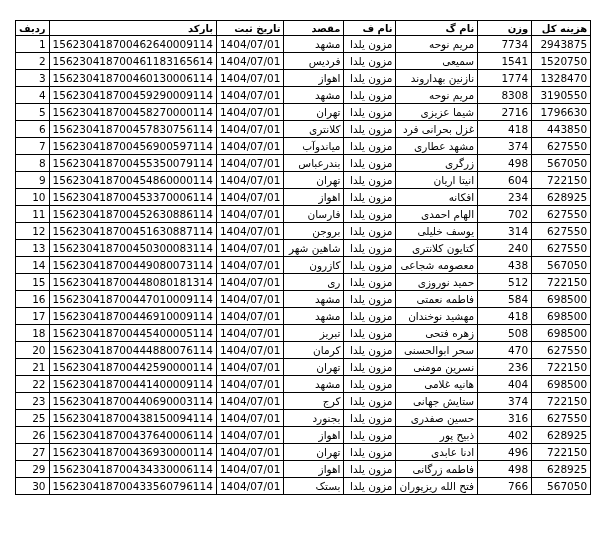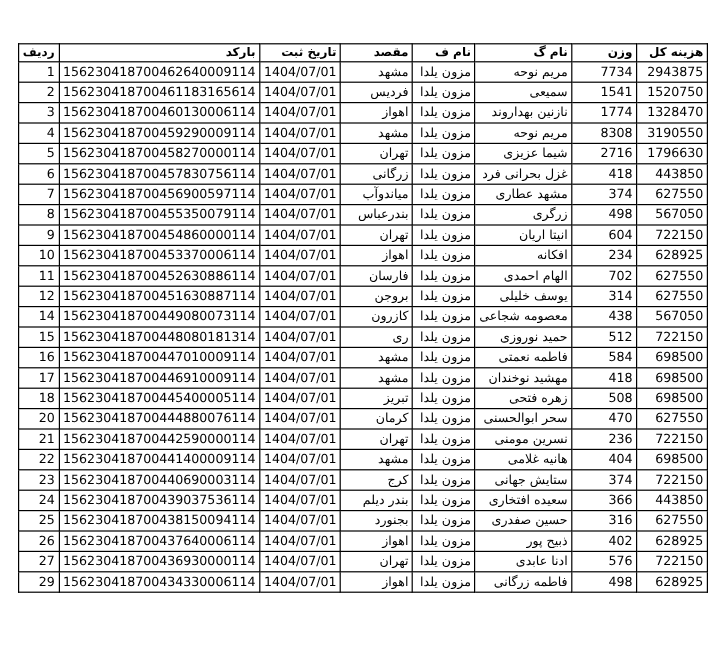--- a/index.html
+++ b/index.html
@@ -6,21 +6,21 @@
   body{
     width:600px;height:556px;
     background:#ffffff;
     font-family:"DejaVu Sans", sans-serif;
     color:#000;
     overflow:hidden;
     position:relative;
   }
   .sheet{
     position:absolute;
-    left:15px;top:36px;
+    left:15px;top:20px;
   }
   table.report{
     border-collapse:collapse;
     table-layout:fixed;
     background:#fff;
   }
   table.report td, table.report th{
     border:1px solid #000;
     padding:0 3px;
     overflow:hidden;
@@ -122,21 +122,21 @@
     <td class="fa">تهران</td>
     <td class="fa">مزون یلدا</td>
     <td class="fa">شیما عزیزی</td>
     <td class="num">2716</td>
     <td class="num">1796630</td>
   </tr>
         <tr>
     <td class="num">6</td>
     <td class="ltr">156230418700457830756114</td>
     <td class="ltr">1404/07/01</td>
-    <td class="fa">زرگانی</td>
+    <td class="fa">کلانتری</td>
     <td class="fa">مزون یلدا</td>
     <td class="fa">غزل بحرانی فرد</td>
     <td class="num">418</td>
     <td class="num">443850</td>
   </tr>
         <tr>
     <td class="num">7</td>
     <td class="ltr">156230418700456900597114</td>
     <td class="ltr">1404/07/01</td>
     <td class="fa">میاندوآب</td>
@@ -189,20 +189,30 @@
     <td class="num">12</td>
     <td class="ltr">156230418700451630887114</td>
     <td class="ltr">1404/07/01</td>
     <td class="fa">بروجن</td>
     <td class="fa">مزون یلدا</td>
     <td class="fa">یوسف خلیلی</td>
     <td class="num">314</td>
     <td class="num">627550</td>
   </tr>
         <tr>
+    <td class="num">13</td>
+    <td class="ltr">156230418700450300083114</td>
+    <td class="ltr">1404/07/01</td>
+    <td class="fa">شاهین شهر</td>
+    <td class="fa">مزون یلدا</td>
+    <td class="fa">کتایون کلانتری</td>
+    <td class="num">240</td>
+    <td class="num">627550</td>
+  </tr>
+        <tr>
     <td class="num">14</td>
     <td class="ltr">156230418700449080073114</td>
     <td class="ltr">1404/07/01</td>
     <td class="fa">کازرون</td>
     <td class="fa">مزون یلدا</td>
     <td class="fa">معصومه شجاعی</td>
     <td class="num">438</td>
     <td class="num">567050</td>
   </tr>
         <tr>
@@ -279,30 +289,20 @@
     <td class="num">23</td>
     <td class="ltr">156230418700440690003114</td>
     <td class="ltr">1404/07/01</td>
     <td class="fa">کرج</td>
     <td class="fa">مزون یلدا</td>
     <td class="fa">ستایش جهانی</td>
     <td class="num">374</td>
     <td class="num">722150</td>
   </tr>
         <tr>
-    <td class="num">24</td>
-    <td class="ltr">156230418700439037536114</td>
-    <td class="ltr">1404/07/01</td>
-    <td class="fa">بندر دیلم</td>
-    <td class="fa">مزون یلدا</td>
-    <td class="fa">سعیده افتخاری</td>
-    <td class="num">366</td>
-    <td class="num">443850</td>
-  </tr>
-        <tr>
     <td class="num">25</td>
     <td class="ltr">156230418700438150094114</td>
     <td class="ltr">1404/07/01</td>
     <td class="fa">بجنورد</td>
     <td class="fa">مزون یلدا</td>
     <td class="fa">حسین صفدری</td>
     <td class="num">316</td>
     <td class="num">627550</td>
   </tr>
         <tr>
@@ -315,28 +315,38 @@
     <td class="num">402</td>
     <td class="num">628925</td>
   </tr>
         <tr>
     <td class="num">27</td>
     <td class="ltr">156230418700436930000114</td>
     <td class="ltr">1404/07/01</td>
     <td class="fa">تهران</td>
     <td class="fa">مزون یلدا</td>
     <td class="fa">ادنا عابدی</td>
-    <td class="num">576</td>
+    <td class="num">496</td>
     <td class="num">722150</td>
   </tr>
         <tr>
     <td class="num">29</td>
     <td class="ltr">156230418700434330006114</td>
     <td class="ltr">1404/07/01</td>
     <td class="fa">اهواز</td>
     <td class="fa">مزون یلدا</td>
     <td class="fa">فاطمه زرگانی</td>
     <td class="num">498</td>
     <td class="num">628925</td>
+  </tr>
+        <tr>
+    <td class="num">30</td>
+    <td class="ltr">156230418700433560796114</td>
+    <td class="ltr">1404/07/01</td>
+    <td class="fa">بستک</td>
+    <td class="fa">مزون یلدا</td>
+    <td class="fa">فتح الله ریزپوران</td>
+    <td class="num">766</td>
+    <td class="num">567050</td>
   </tr>
       </tbody>
   </table>
 </div>
 
 </body></html>

